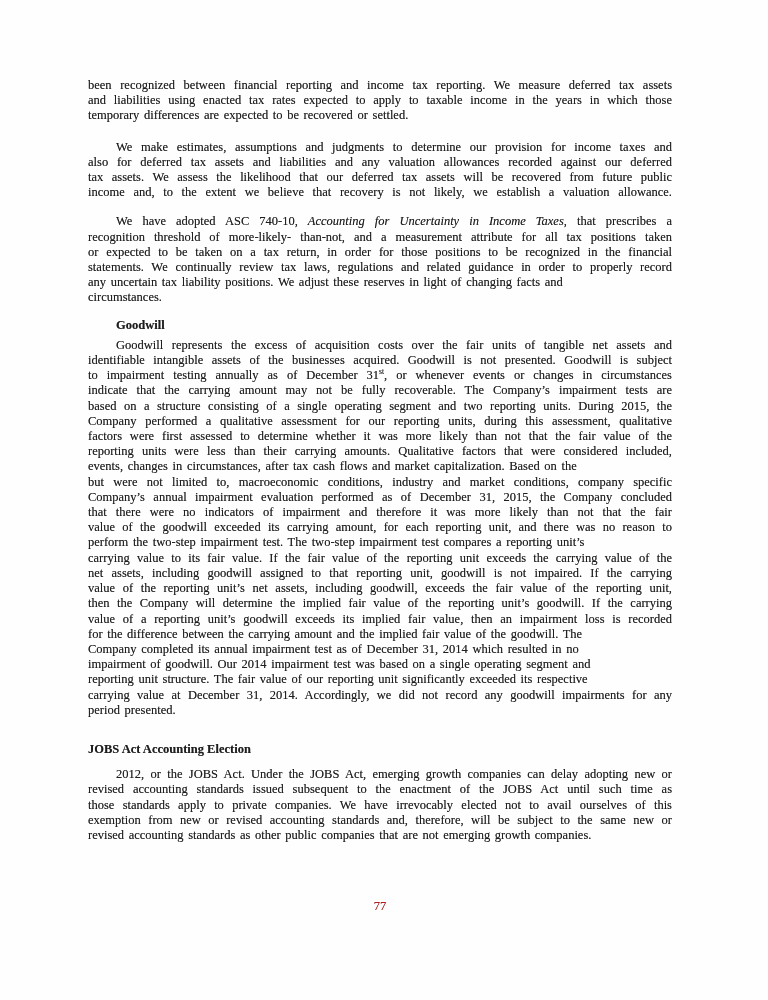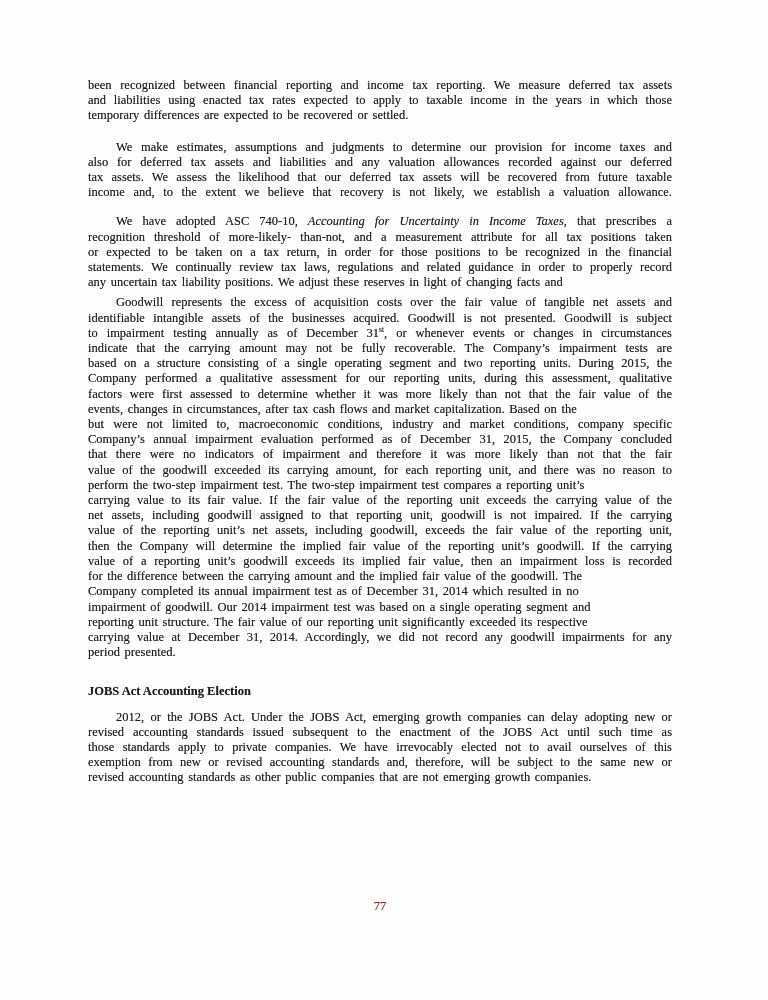--- a/index.html
+++ b/index.html
@@ -73,38 +73,41 @@
 <div class="page">
   <main class="content">
       <div class="paragraph block-0">
         <div class="line jl"><span>been recognized between financial reporting and income tax reporting. We measure deferred tax assets</span></div>
         <div class="line jl"><span>and liabilities using enacted tax rates expected to apply to taxable income in the years in which those</span></div>
         <div class="line"><span>temporary differences are expected to be recovered or settled.</span></div>
       </div>
       <div class="paragraph block-1 indented">
         <div class="line jl"><span>We make estimates, assumptions and judgments to determine our provision for income taxes and</span></div>
         <div class="line jl"><span>also for deferred tax assets and liabilities and any valuation allowances recorded against our deferred</span></div>
-        <div class="line jl"><span>tax assets. We assess the likelihood that our deferred tax assets will be recovered from future taxable</span></div>
+        <div class="line jl"><span>tax assets. We assess the likelihood that our deferred tax assets will be recovered from future public</span></div>
         <div class="line jl"><span>income and, to the extent we believe that recovery is not likely, we establish a valuation allowance.</span></div>
       </div>
       <div class="paragraph block-2 indented">
         <div class="line jl"><span>We have adopted ASC 740-10, </span><span class="italic">Accounting for Uncertainty in Income Taxes</span><span>, that prescribes a</span></div>
         <div class="line jl"><span>recognition threshold of more-likely- than-not, and a measurement attribute for all tax positions taken</span></div>
         <div class="line jl"><span>or expected to be taken on a tax return, in order for those positions to be recognized in the financial</span></div>
         <div class="line jl"><span>statements. We continually review tax laws, regulations and related guidance in order to properly record</span></div>
         <div class="line"><span>any uncertain tax liability positions. We adjust these reserves in light of changing facts and</span></div>
+        <div class="line"><span>circumstances.</span></div>
       </div>
+      <div class="heading block-3 indented">Goodwill</div>
       <div class="paragraph block-4 indented">
-        <div class="line jl"><span>Goodwill represents the excess of acquisition costs over the fair value of tangible net assets and</span></div>
+        <div class="line jl"><span>Goodwill represents the excess of acquisition costs over the fair units of tangible net assets and</span></div>
         <div class="line jl"><span>identifiable intangible assets of the businesses acquired. Goodwill is not presented. Goodwill is subject</span></div>
         <div class="line jl"><span>to impairment testing annually as of December 31</span><span class="sup">st</span><span>, or whenever events or changes in circumstances</span></div>
         <div class="line jl"><span>indicate that the carrying amount may not be fully recoverable. The Company’s impairment tests are</span></div>
         <div class="line jl"><span>based on a structure consisting of a single operating segment and two reporting units. During 2015, the</span></div>
         <div class="line jl"><span>Company performed a qualitative assessment for our reporting units, during this assessment, qualitative</span></div>
         <div class="line jl"><span>factors were first assessed to determine whether it was more likely than not that the fair value of the</span></div>
+        <div class="line jl"><span>reporting units were less than their carrying amounts. Qualitative factors that were considered included,</span></div>
         <div class="line"><span>events, changes in circumstances, after tax cash flows and market capitalization. Based on the</span></div>
         <div class="line jl"><span>but were not limited to, macroeconomic conditions, industry and market conditions, company specific</span></div>
         <div class="line jl"><span>Company’s annual impairment evaluation performed as of December 31, 2015, the Company concluded</span></div>
         <div class="line jl"><span>that there were no indicators of impairment and therefore it was more likely than not that the fair</span></div>
         <div class="line jl"><span>value of the goodwill exceeded its carrying amount, for each reporting unit, and there was no reason to</span></div>
         <div class="line"><span>perform the two-step impairment test. The two-step impairment test compares a reporting unit’s</span></div>
         <div class="line jl"><span>carrying value to its fair value. If the fair value of the reporting unit exceeds the carrying value of the</span></div>
         <div class="line jl"><span>net assets, including goodwill assigned to that reporting unit, goodwill is not impaired. If the carrying</span></div>
         <div class="line jl"><span>value of the reporting unit’s net assets, including goodwill, exceeds the fair value of the reporting unit,</span></div>
         <div class="line jl"><span>then the Company will determine the implied fair value of the reporting unit’s goodwill. If the carrying</span></div>

